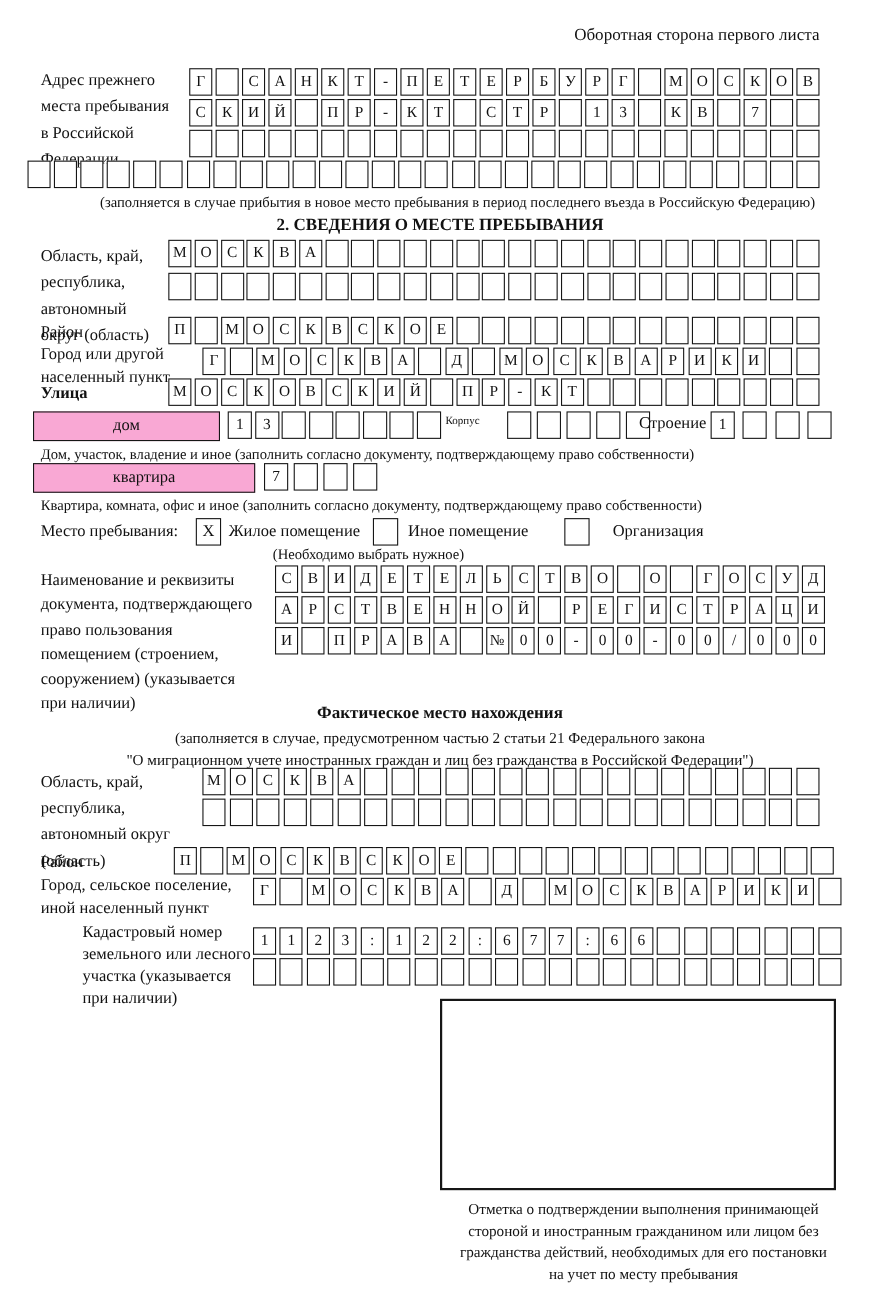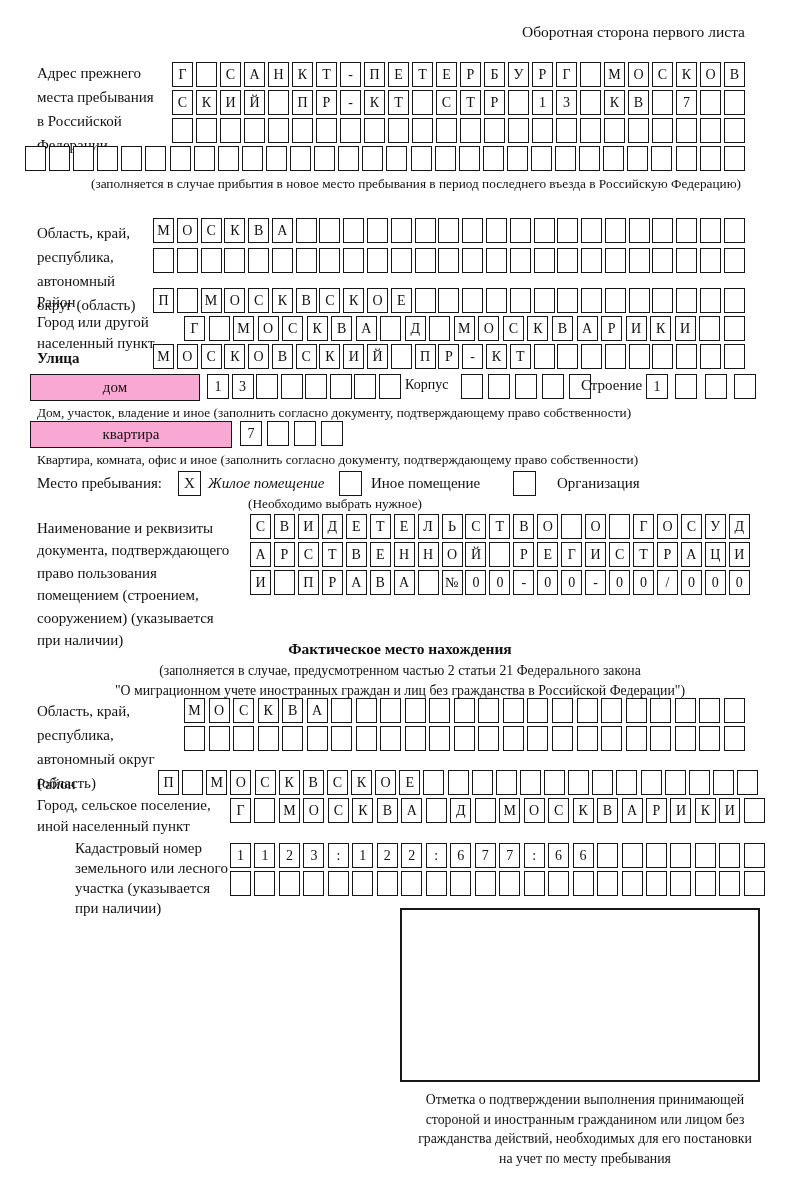--- a/index.html
+++ b/index.html
@@ -137,20 +137,21 @@
       <span class="cell"></span>
       <span class="cell"></span>
       <span class="cell"></span>
       <span class="cell"></span>
       <span class="cell"></span>
       <span class="cell"></span>
       <span class="cell"></span>
     </div>
   <div class="cap ctr" style="left:0;top:176px;width:100%;padding-left:16px;">(заполняется в случае прибытия в новое место пребывания в период последнего въезда в Российскую Федерацию)</div>
 
+  <div class="ttl" style="top:196px;">2. СВЕДЕНИЯ О МЕСТЕ ПРЕБЫВАНИЯ</div>
 
   <div class="lbl" style="left:37px;top:221px;">Область, край,
 республика,
 автономный
 округ (область)</div>
   <div class="row" style="left:153px;top:218px;width:592px;">
       <span class="cell">М</span>
       <span class="cell">О</span>
       <span class="cell">С</span>
       <span class="cell">К</span>
@@ -294,21 +295,21 @@
   <div class="row" style="left:207px;top:374px;width:194px;">
       <span class="cell cellw">1</span>
       <span class="cell cellw">3</span>
       <span class="cell cellw"></span>
       <span class="cell cellw"></span>
       <span class="cell cellw"></span>
       <span class="cell cellw"></span>
       <span class="cell cellw"></span>
       <span class="cell cellw"></span>
     </div>
-  <div class="abs" style="left:405px;top:377px;font-size:14px;text-align:right;">Корпус</div>
+  <div class="abs" style="left:405px;top:377px;font-size:10px;text-align:right;">Корпус</div>
   <div class="row" style="left:461px;top:374px;width:130px;">
       <span class="cell cellw"></span>
       <span class="cell cellw"></span>
       <span class="cell cellw"></span>
       <span class="cell cellw"></span>
       <span class="cell cellw"></span>
     </div>
   <div class="abs" style="left:581px;top:377px;font-size:15px;">Строение</div>
   <div class="row" style="left:646px;top:374px;width:110px;">
       <span class="cell cellw">1</span>
@@ -322,21 +323,21 @@
   <div class="row" style="left:240px;top:421px;width:103px;">
       <span class="cell cellw">7</span>
       <span class="cell cellw"></span>
       <span class="cell cellw"></span>
       <span class="cell cellw"></span>
     </div>
   <div class="cap" style="left:37px;top:452px;">Квартира, комната, офис и иное (заполнить согласно документу, подтверждающему право собственности)</div>
 
   <div class="abs" style="left:37px;top:475px;font-size:15px;">Место пребывания:</div>
   <div class="chk" style="left:178px;top:471px;">X</div>
-  <div class="abs" style="left:208px;top:475px;font-size:15px;font-style:italic;">Жилое помещение</div>
+  <div class="abs" style="left:208px;top:475px;font-size:15px;">Жилое помещение</div>
   <div class="chk" style="left:339px;top:471px;"></div>
   <div class="abs" style="left:371px;top:475px;font-size:15px;">Иное помещение</div>
   <div class="chk" style="left:513px;top:471px;"></div>
   <div class="abs" style="left:557px;top:475px;font-size:15px;">Организация</div>
   <div class="cap ctr" style="left:200px;top:496px;width:270px;">(Необходимо выбрать нужное)</div>
 
   <div class="lbl" style="left:37px;top:517px;line-height:22.4px;">Наименование и реквизиты
 документа, подтверждающего
 право пользования
 помещением (строением,

